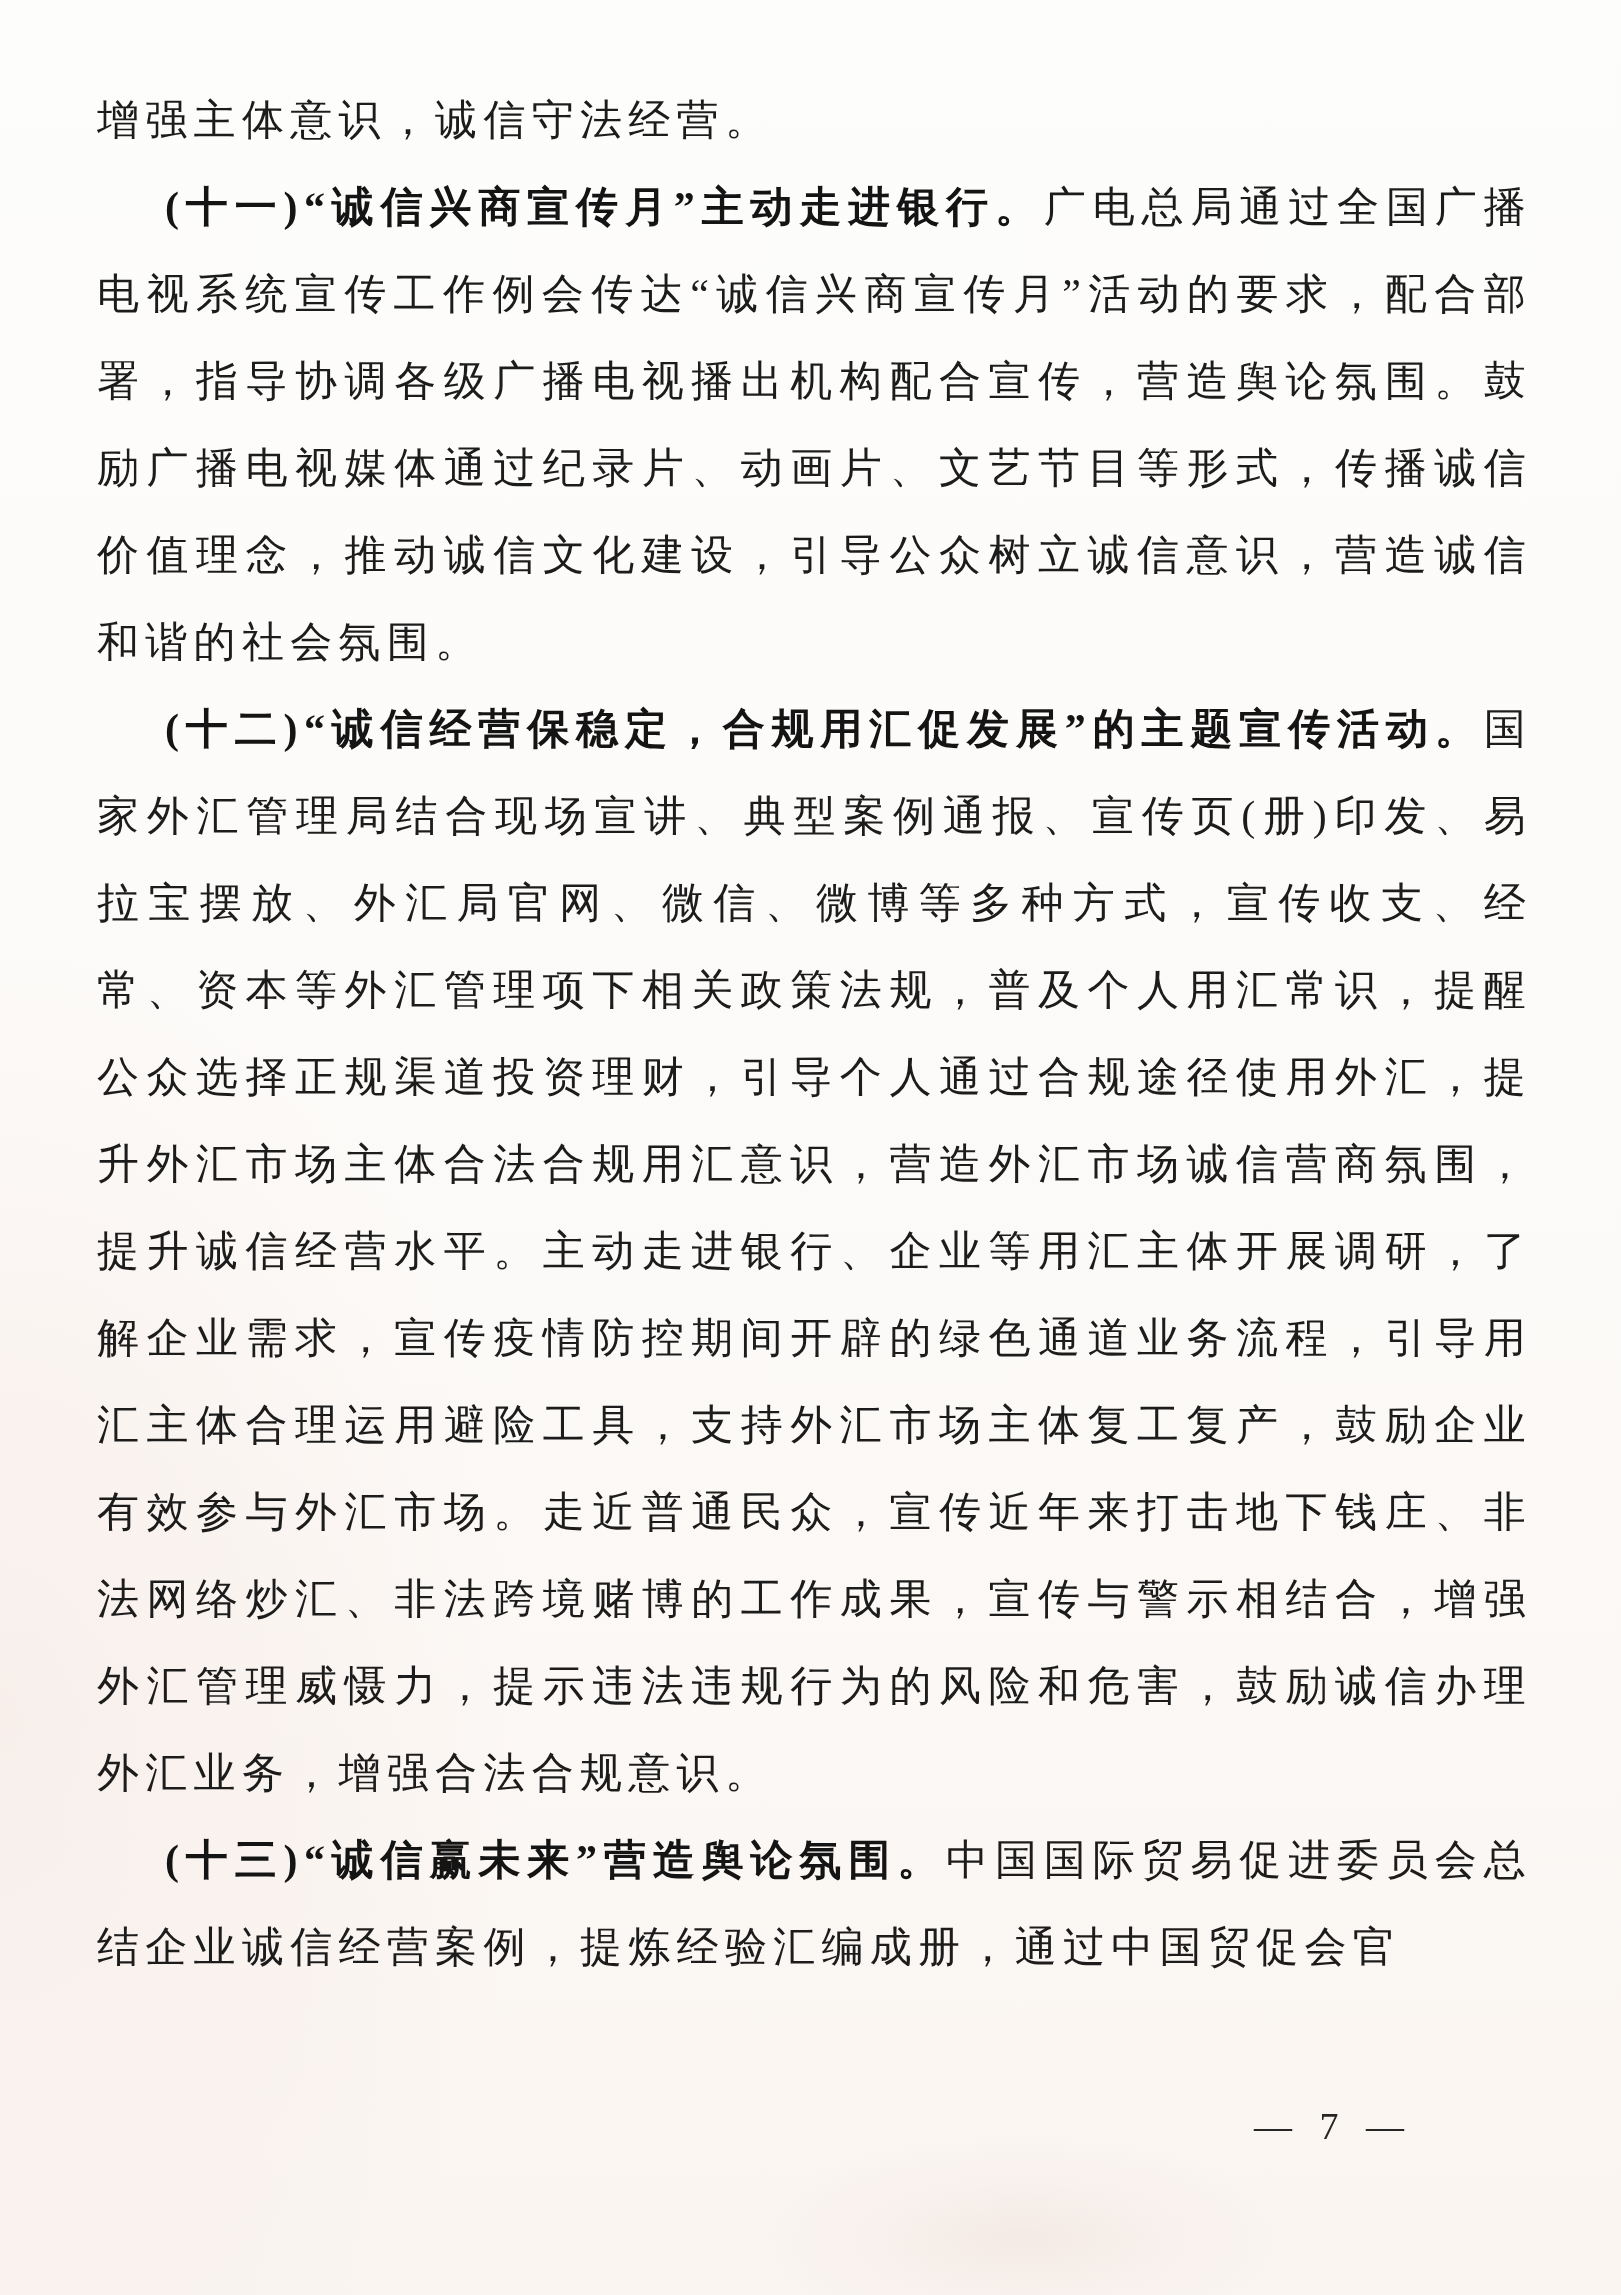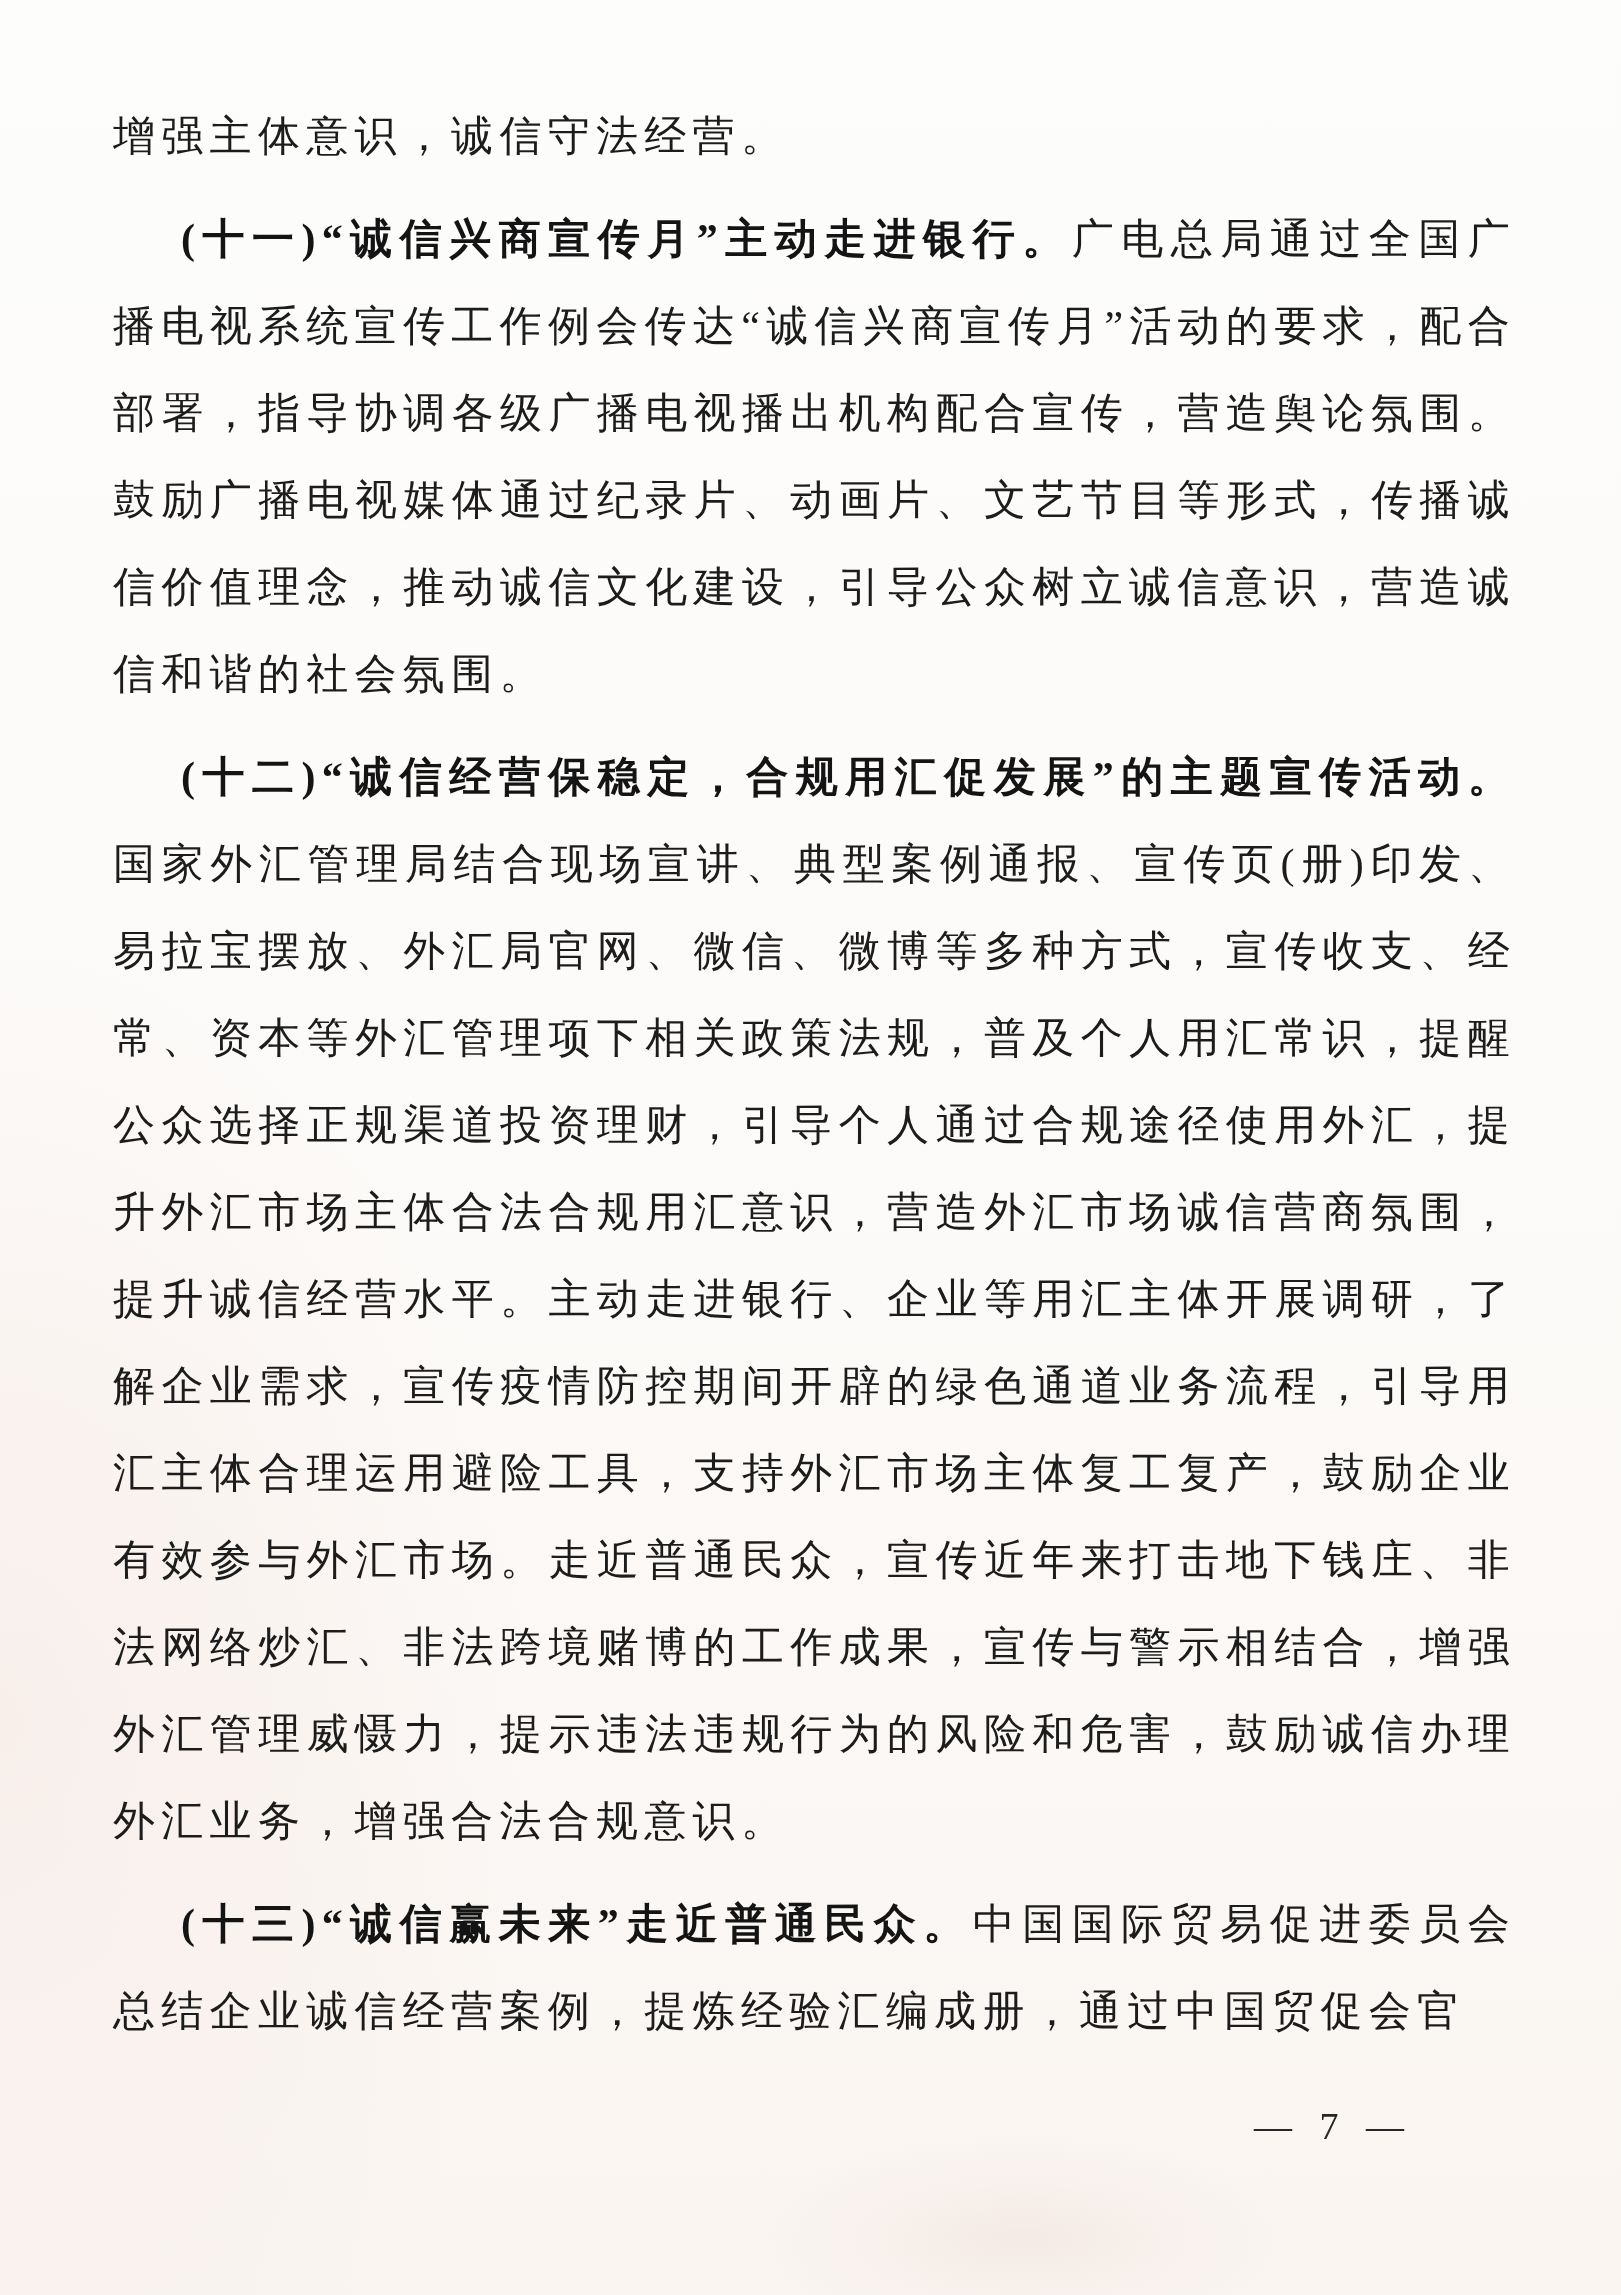--- a/index.html
+++ b/index.html
@@ -20,21 +20,21 @@
       radial-gradient(ellipse 810px 1260px at 0% 75%, rgba(244,228,222,0.45), rgba(244,228,222,0) 65%),
       linear-gradient(to bottom, #fdfdfc 0%, #fcfaf8 55%, #faf5f1 100%);
   }
   .text-block {
     position: absolute;
     left: 97px;
     top: 77px;
     width: 1435px;
   }
   .paragraph {
-    margin: 16px;
+    margin: 0;
     font-size: 42px;
     line-height: 87px;
     letter-spacing: 6.3px;
     text-align: justify;
     text-align-last: left;
     text-justify: inter-character;
   }
   .paragraph.indent {
     text-indent: 68px;
   }
@@ -56,17 +56,17 @@
   }
 </style>
 </head>
 <body>
 
 <div class="page">
   <main class="text-block" id="document-body">
       <p class="paragraph"><span class="seg-regular">增强主体意识，诚信守法经营。</span></p>
       <p class="paragraph indent"><span class="seg-bold">(十一)“诚信兴商宣传月”主动走进银行。</span><span class="seg-regular">广电总局通过全国广播电视系统宣传工作例会传达“诚信兴商宣传月”活动的要求，配合部署，指导协调各级广播电视播出机构配合宣传，营造舆论氛围。鼓励广播电视媒体通过纪录片、动画片、文艺节目等形式，传播诚信价值理念，推动诚信文化建设，引导公众树立诚信意识，营造诚信和谐的社会氛围。</span></p>
       <p class="paragraph indent"><span class="seg-bold">(十二)“诚信经营保稳定，合规用汇促发展”的主题宣传活动。</span><span class="seg-regular">国家外汇管理局结合现场宣讲、典型案例通报、宣传页(册)印发、易拉宝摆放、外汇局官网、微信、微博等多种方式，宣传收支、经常、资本等外汇管理项下相关政策法规，普及个人用汇常识，提醒公众选择正规渠道投资理财，引导个人通过合规途径使用外汇，提升外汇市场主体合法合规用汇意识，营造外汇市场诚信营商氛围，提升诚信经营水平。主动走进银行、企业等用汇主体开展调研，了解企业需求，宣传疫情防控期间开辟的绿色通道业务流程，引导用汇主体合理运用避险工具，支持外汇市场主体复工复产，鼓励企业有效参与外汇市场。走近普通民众，宣传近年来打击地下钱庄、非法网络炒汇、非法跨境赌博的工作成果，宣传与警示相结合，增强外汇管理威慑力，提示违法违规行为的风险和危害，鼓励诚信办理外汇业务，增强合法合规意识。</span></p>
-      <p class="paragraph indent"><span class="seg-bold">(十三)“诚信赢未来”走近普通民众。</span><span class="seg-regular">中国国际贸易促进委员会总结企业诚信经营案例，提炼经验汇编成册，通过中国贸促会官</span></p>
+      <p class="paragraph indent"><span class="seg-bold">(十三)“诚信赢未来”营造舆论氛围。</span><span class="seg-regular">中国国际贸易促进委员会总结企业诚信经营案例，提炼经验汇编成册，通过中国贸促会官</span></p>
     </main>
   <div class="page-number">— 7 —</div>
 </div>
 
 
 </body></html>

